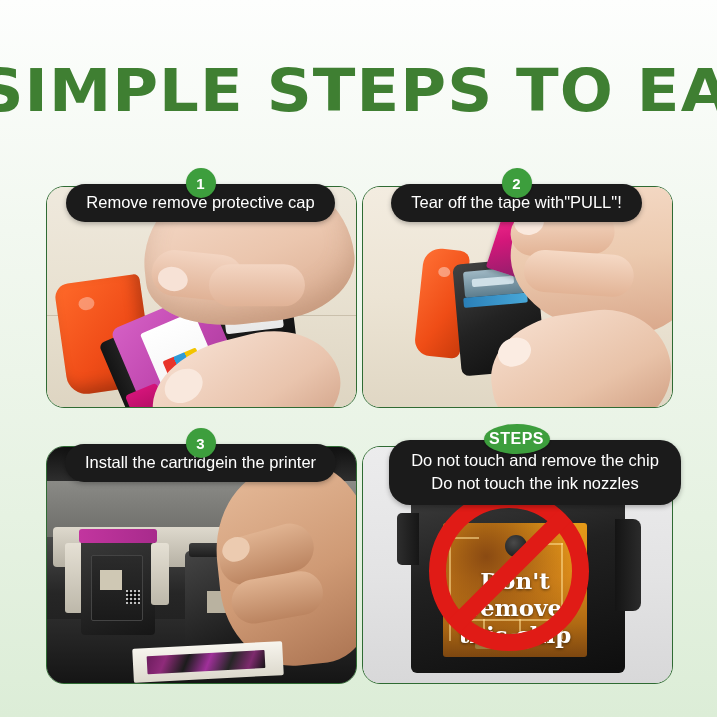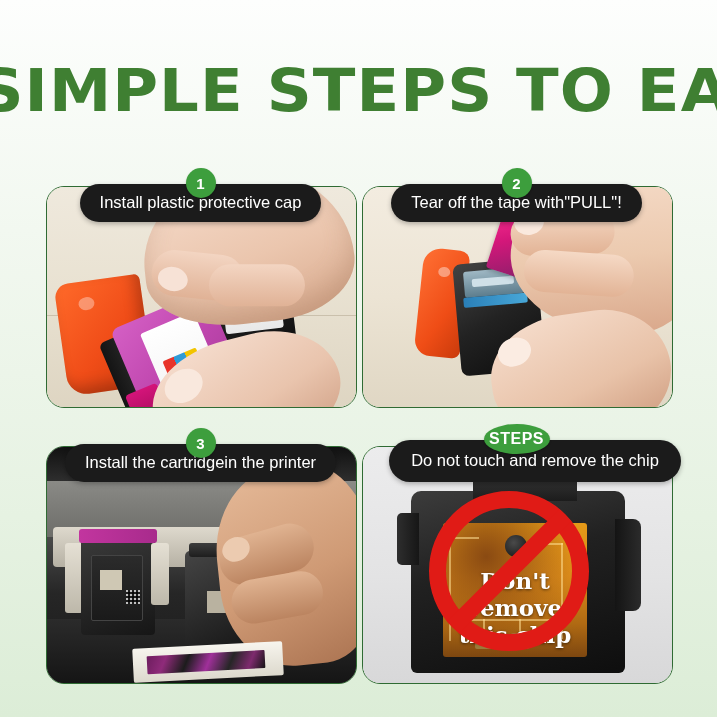--- a/index.html
+++ b/index.html
@@ -737,33 +737,34 @@
           <div class="ring"></div>
           <div class="slash"></div>
         </div>
       </div>
     </div>
 
   </div>
 
   <div class="head h1">
     <div class="badge">1</div>
-    <div class="pill">Install plastic protective cap</div>
+    <div class="pill">Remove remove protective cap</div>
   </div>
 
   <div class="head h2">
     <div class="badge">2</div>
     <div class="pill">Tear off the tape with"PULL"!</div>
   </div>
 
   <div class="head h3">
     <div class="badge">3</div>
     <div class="pill">Install the cartridgein the printer</div>
   </div>
 
   <div class="head h4">
     <div class="badge note">STEPS</div>
     <div class="pill two-line">
       <span class="l1">Do not touch and remove the chip</span>
+      <span class="l2">Do not touch the ink nozzles</span>
     </div>
   </div>
 
 </div>
 
 </body></html>

